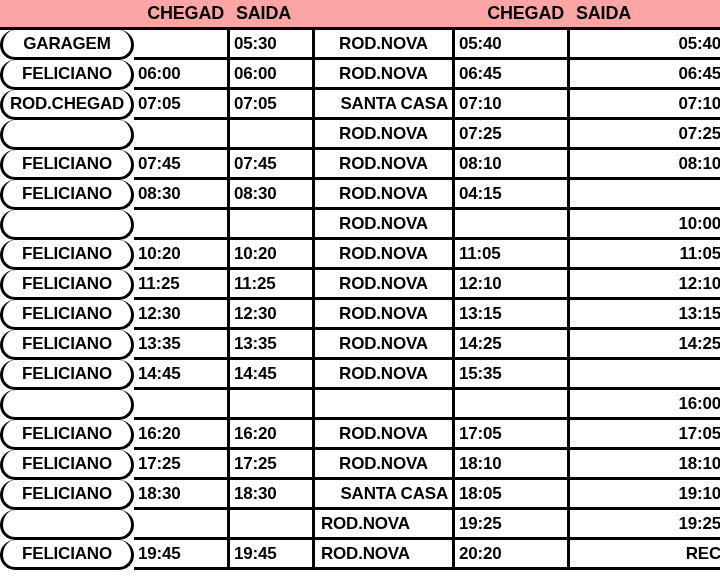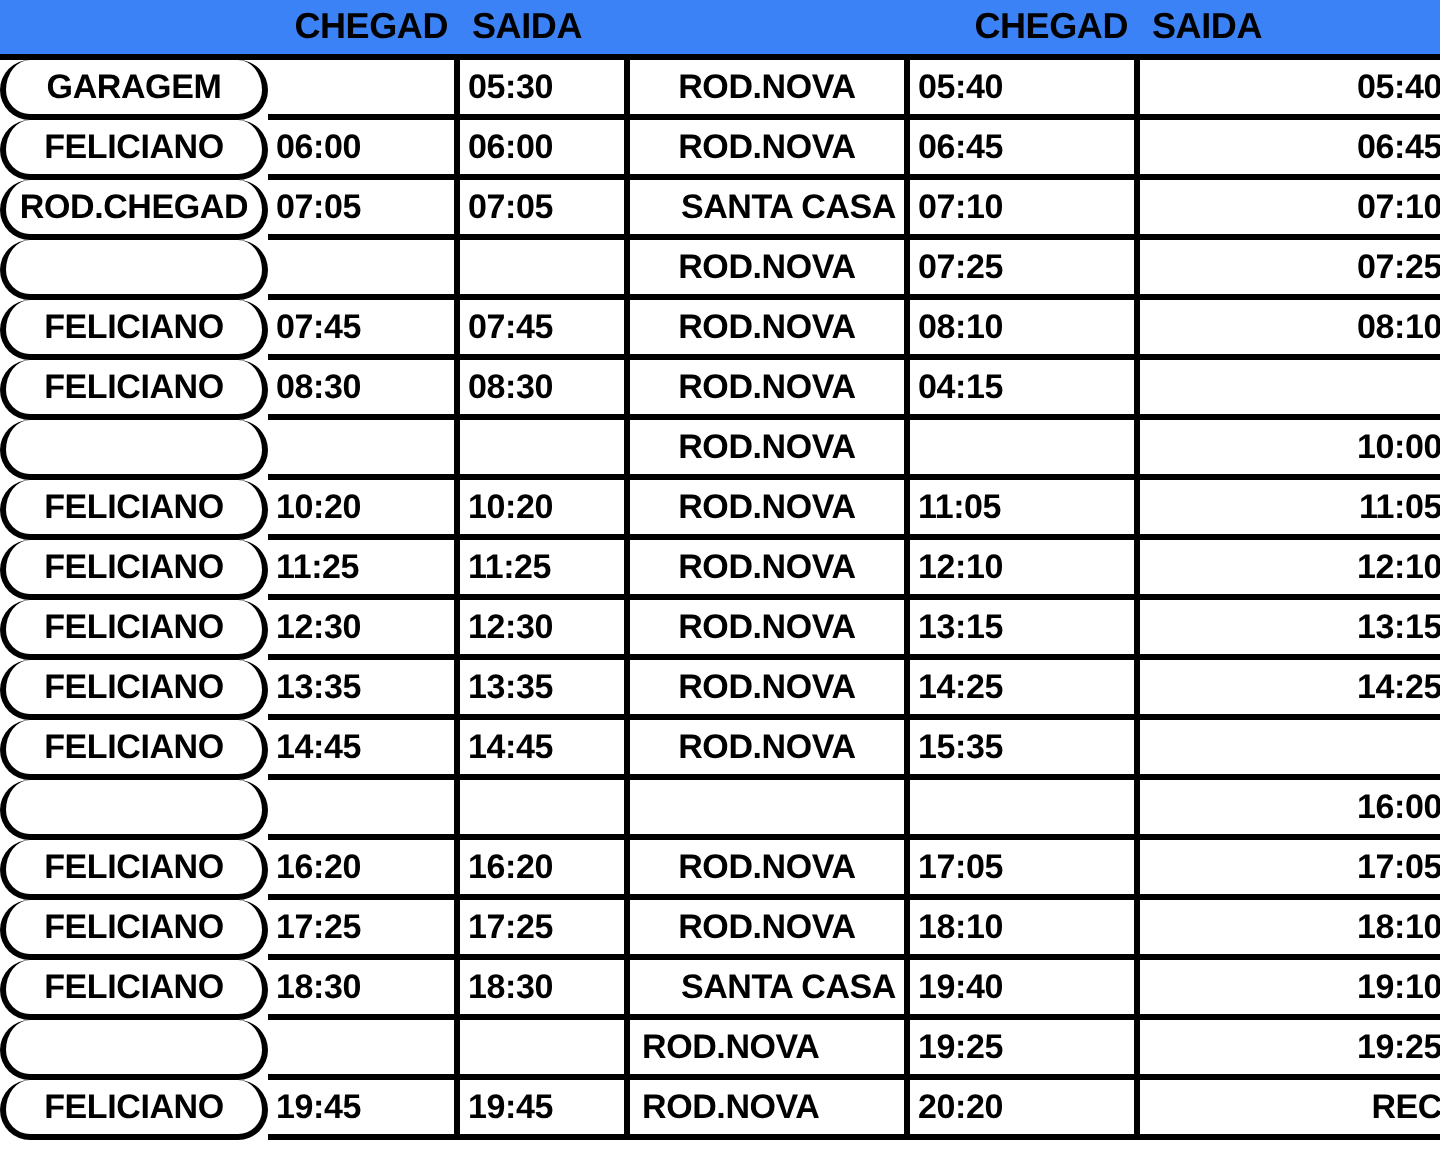--- a/index.html
+++ b/index.html
@@ -55,21 +55,21 @@
     border-left: 3px solid #000000;
   }
   table.grid tr.header-row th {
     border-bottom: 3px solid #000000;
     border-right: 0;
     border-left: 0;
   }
 
   
   tr.header-row th {
-    background: #3b82f6;
+    background: #fca5a5;
     color: #000000;
     font-size: 18px;
     font-weight: bold;
     padding: 0 6px;
   }
   th.h-blank { background: #8499b8; }
   th.h-right { text-align: right; }
   th.h-center { text-align: left; }
 
   
@@ -229,21 +229,21 @@
           <td class="time">17:25</td>
           <td class="dest">ROD.NOVA</td>
           <td class="time">18:10</td>
           <td class="last">18:10</td>
         </tr>
         <tr>
           <td class="name">FELICIANO</td>
           <td class="time">18:30</td>
           <td class="time">18:30</td>
           <td class="hl">SANTA CASA</td>
-          <td class="time">19:40</td>
+          <td class="time">18:05</td>
           <td class="last">19:10</td>
         </tr>
         <tr>
           <td class="name"></td>
           <td class="time"></td>
           <td class="time"></td>
           <td class="dest left-dest" style="text-align: left; padding-left: 6px;">ROD.NOVA</td>
           <td class="time">19:25</td>
           <td class="last">19:25</td>
         </tr>

